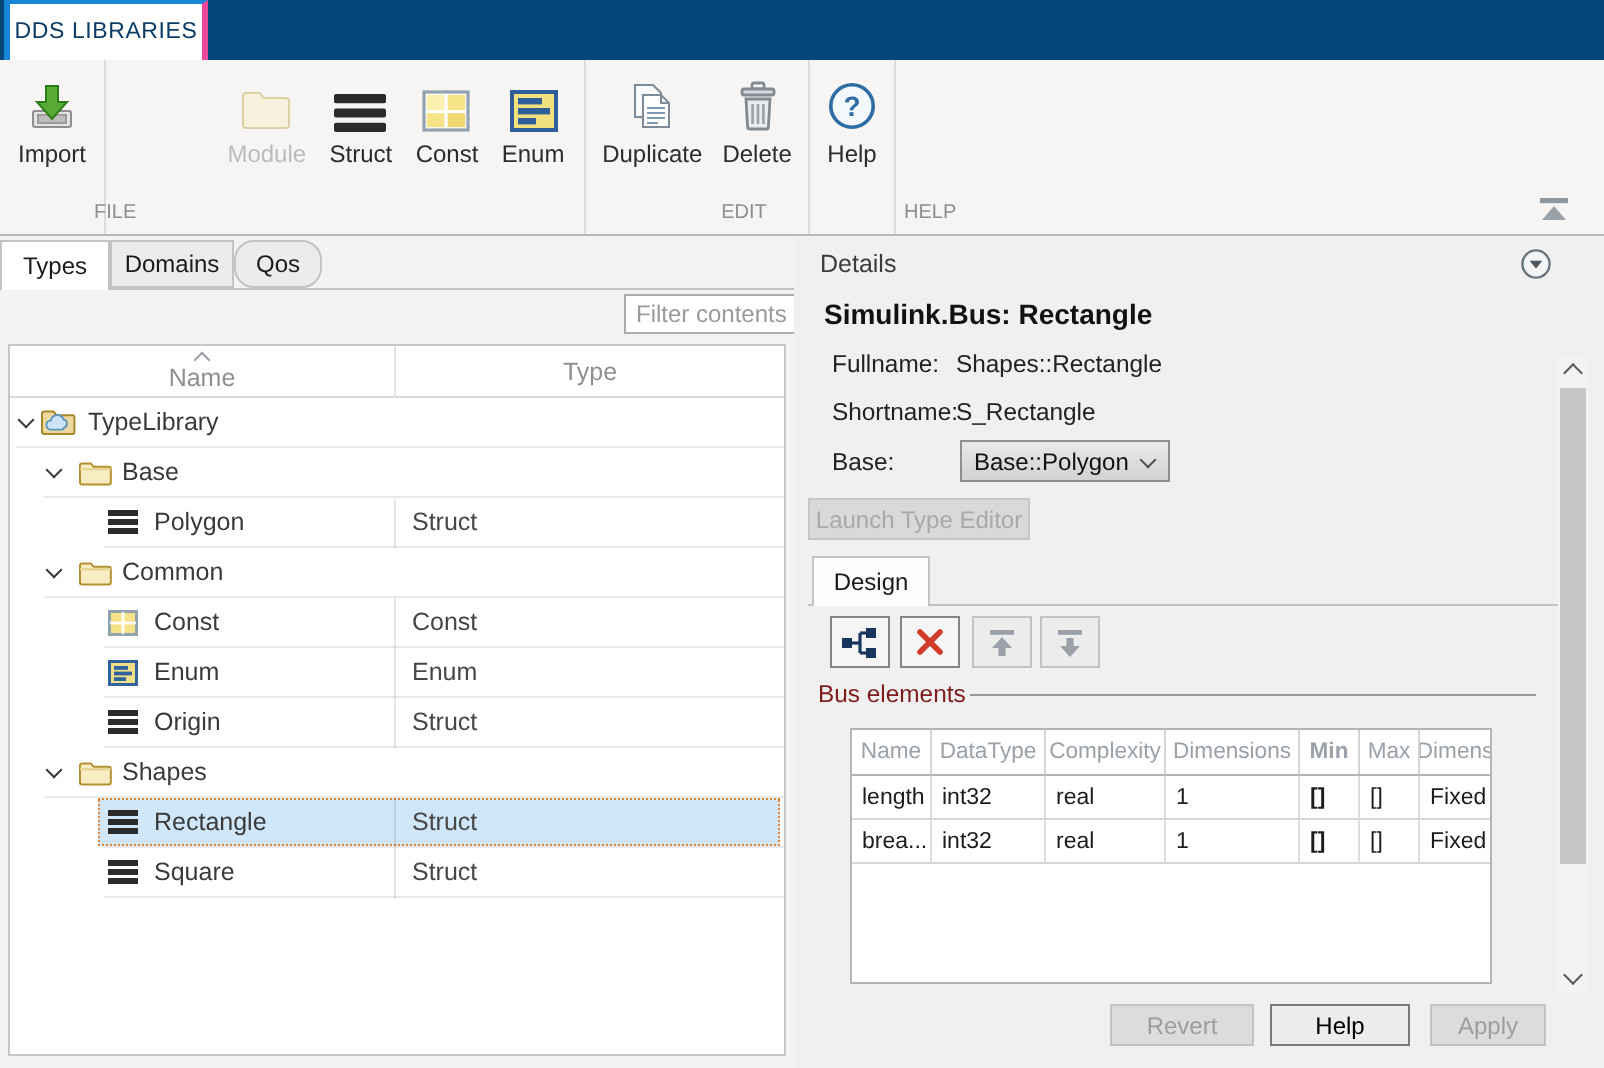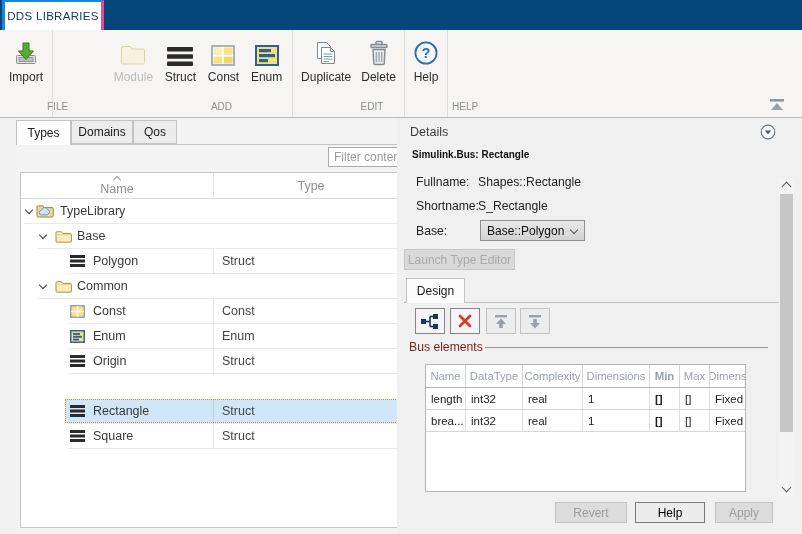--- a/index.html
+++ b/index.html
@@ -30,31 +30,31 @@
   #sec-help   { left:405px; width:43px; }
   .rsec-buttons { flex:1; display:flex; justify-content:space-evenly; align-items:flex-start; padding-top:7px; }
   .rbtn { display:flex; flex-direction:column; align-items:center; gap:4px; padding:1px 2px; cursor:default; }
   .rbtn .ic { height:28px; display:flex; align-items:flex-end; justify-content:center; }
   .rbtn .lbl { font-size:12px; color:#2c2c2c; white-space:nowrap; }
   .rbtn.disabled .lbl { color:#bcbcbc; }
   .rsec-label { height:17px; text-align:center; font-size:10px; color:#8e8e8e; line-height:13px;margin-left:47px; }
   #collapse-btn { position:absolute; right:17px; top:68px; width:16px; height:14px; }
 
   
-  #left-panel { position:absolute; left:16px; top:118px; width:435px; height:416px; background:#f3f3f3; border-right:1px solid #bdbdbd; }
+  #left-panel { position:absolute; left:0; top:118px; width:435px; height:416px; background:#f3f3f3; border-right:1px solid #bdbdbd; }
   #right-panel { position:absolute; left:397px; top:118px; width:405px; height:416px; background:#f0f0f0; }
 
   
   #tab-underline { position:absolute; left:0; top:26px; width:100%; border-top:1px solid #c3c3c3; }
   .ltab { position:absolute; top:2px; height:24px; display:flex; align-items:center; justify-content:center;
           font-size:12px; color:#1a1a1a; border:1px solid #c3c3c3; background:#ececec; }
   .ltab.active { background:#fff; height:25px; border-bottom:none; z-index:2; }
   #ltab-types   { left:0;    width:55px; }
   #ltab-domains { left:55px; width:62px; }
-  #ltab-qos     { left:117px; width:44px; }
+  #ltab-qos     { left:117px; width:44px;border-radius:10px; }
 
   #filter-input { position:absolute; right:4px; top:29px; width:118px; height:20px;
     border:1px solid #ababab; background:#fff; font-family:"Liberation Sans",sans-serif;
     font-size:12px; padding:0 5px; color:#333; }
   #filter-input::placeholder { color:#9a9a9a; }
 
   
   #tree-box { position:absolute; left:4px; top:54px; width:389px; height:356px; background:#fff; border:1px solid #c6c6c6; }
   #tree-header { position:absolute; left:0; top:0; right:0; height:26px; border-bottom:1px solid #d9d9d9; color:#8f8f8f; }
   #th-name { position:absolute; left:0; top:0; width:192px; height:26px; display:flex; flex-direction:column; align-items:center; justify-content:center; }
@@ -72,21 +72,21 @@
   .ticon { position:absolute; top:6px; z-index:2; }
   .lv0 .ticon { left:15px; top:5px; } .lv1 .ticon { left:34px; } .lv2 .ticon { left:49px; }
   .tname { position:absolute; line-height:25px; font-size:12.5px; color:#3a3a3a; z-index:2; }
   .lv0 .tname { left:39px; } .lv1 .tname { left:56px; } .lv2 .tname { left:72px; }
   .ttype { position:absolute; left:201px; line-height:25px; font-size:12.5px; color:#464646; z-index:2; }
   .sel-bg { position:absolute; left:44px; right:2px; top:0; bottom:1px; background:#cfe7f8; border:1px dotted #e8832c; }
 
   
   #details-header { position:absolute; left:13px; top:7px; font-size:12.5px; color:#3c3c3c; }
   #details-menu-btn { position:absolute; left:363px; top:6px; width:16px; height:16px; }
-  #details-title { position:absolute; left:15px; top:31px; font-size:10px; font-weight:bold; color:#111; }
+  #details-title { position:absolute; left:15px; top:31px; font-size:14px; font-weight:bold; color:#111; }
   .fld-label { position:absolute; left:19px; font-size:12.2px; color:#222; }
   .fld-value { position:absolute; left:81px; font-size:12.2px; color:#222; }
   #base-dropdown { position:absolute; left:83px; top:102px; width:105px; height:21px;
     background:linear-gradient(#e9e9e9,#d2d2d2); border:1px solid #8f8f8f;
     display:flex; align-items:center; padding:0 6px; font-size:12px; color:#111; }
   #base-dropdown .dd-chev { position:absolute; right:7px; top:6px; width:6px; height:6px;
     border-right:1.5px solid #555; border-bottom:1.5px solid #555; transform:rotate(45deg); }
   #launch-btn { position:absolute; left:7px; top:131px; width:111px; height:21px;
     background:#d9d9d9; border:1px solid #c6c6c6; color:#a9a9a9; font-size:12px;
     display:flex; align-items:center; justify-content:center; }
@@ -191,21 +191,20 @@
           <svg width="24" height="21" viewBox="0 0 24 21">
             <rect x="1" y="1" width="22" height="19" fill="#f2e07e" stroke="#2f5f99" stroke-width="2"></rect>
             <rect x="4" y="4" width="12" height="3.2" fill="#2f5f99"></rect>
             <rect x="4" y="9" width="16" height="3.2" fill="#2f5f99"></rect>
             <rect x="4" y="14" width="9" height="3.2" fill="#2f5f99"></rect>
           </svg>
         </span>
         <span class="lbl">Enum</span>
       </div>
     </div>
-    <div class="rsec-label">ADD</div>
   </div>
 
   <div class="rsec" id="sec-edit">
     <div class="rsec-buttons">
       <div class="rbtn">
         <span class="ic">
           <svg width="24" height="26" viewBox="0 0 24 26">
             <path d="M3.5 2.5 h9 l4 4 v12 h-13 Z" fill="#fafbfc" stroke="#7d8a97"></path>
             <path d="M7.5 7.5 h9 l4 4 v12 h-13 Z" fill="#fff" stroke="#7d8a97"></path>
             <path d="M16.5 7.5 v4 h4" fill="none" stroke="#7d8a97"></path>
@@ -377,20 +376,32 @@
             <rect y="0" width="15" height="3" fill="#2b2b2b"></rect>
               <rect y="4.5" width="15" height="3" fill="#2b2b2b"></rect>
               <rect y="9" width="15" height="3" fill="#2b2b2b"></rect>
           </svg>
         </span>
         <span class="tname">Origin</span>
         <span class="ttype">Struct</span>
         <div class="rborder"></div>
       </div>
 
+      <div class="trow lv1" style="top:175px">
+        <span class="chev"></span>
+        <span class="ticon">
+          <svg width="17" height="13" viewBox="0 0 17 13">
+            <path d="M1 2.8 q0-1.1 1.1-1.1 h4.3 l1.4 1.7 h7.6 q1 0 1 1 v6.8 q0 1-1 1 h-13.3 q-1.1 0-1.1-1.1 Z" fill="#f7ecc2" stroke="#b3912f"></path>
+            <path d="M1 4.6 h15.4" stroke="#e4d28e" stroke-width="1"></path>
+          </svg>
+        </span>
+        <span class="tname">Shapes</span>
+        <span class="ttype"></span>
+        <div class="rborder"></div>
+      </div>
 
       <div class="trow lv2 leaf selected" style="top:200px">
         <div class="sel-bg"></div>
         <div class="vdiv"></div>
         <span class="ticon">
           <svg width="15" height="12" viewBox="0 0 15 12">
             <rect y="0" width="15" height="3" fill="#2b2b2b"></rect>
               <rect y="4.5" width="15" height="3" fill="#2b2b2b"></rect>
               <rect y="9" width="15" height="3" fill="#2b2b2b"></rect>
           </svg>

